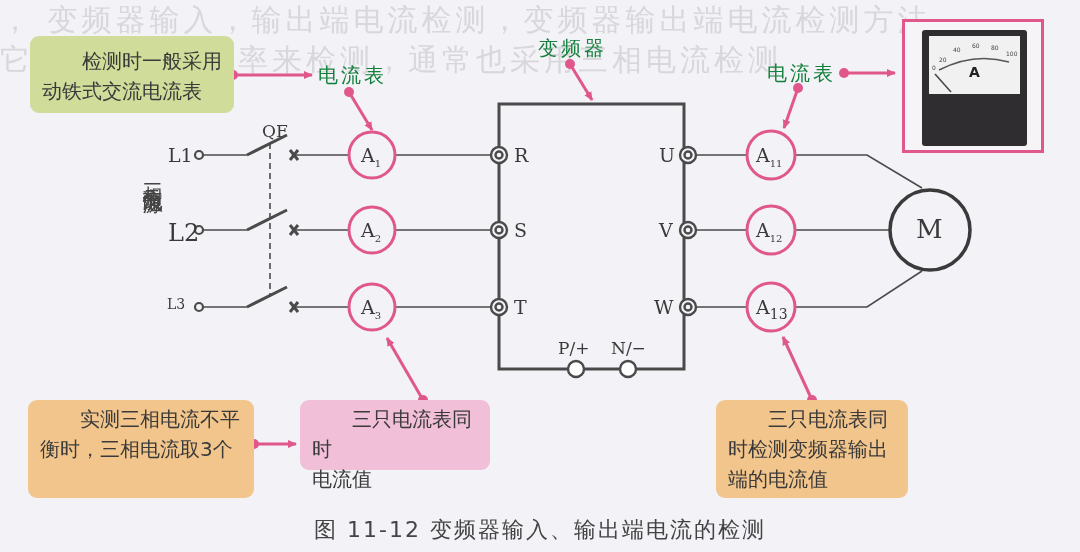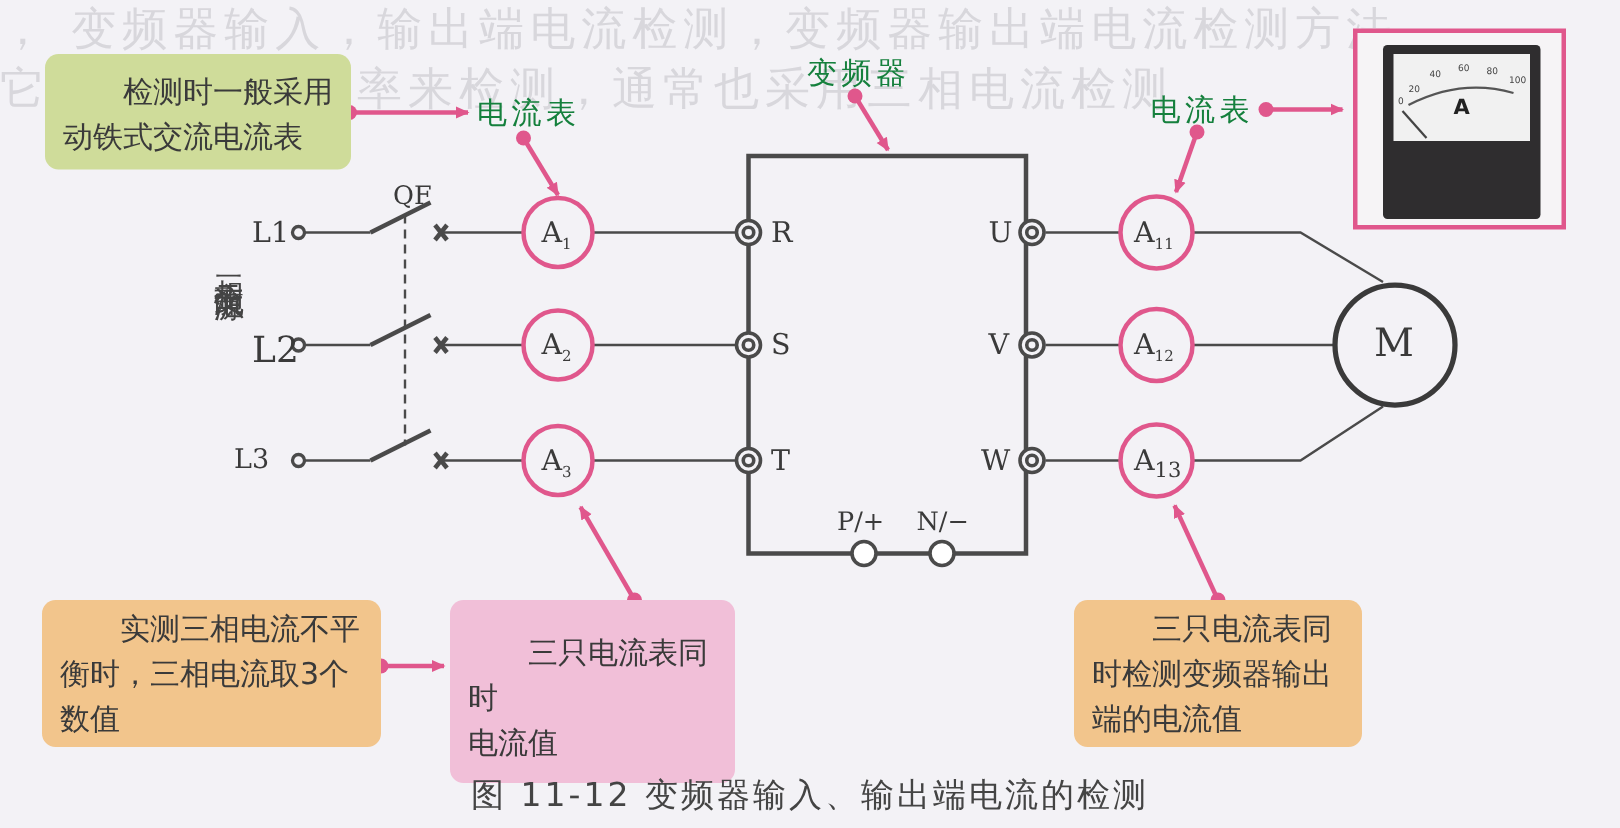--- a/index.html
+++ b/index.html
@@ -137,41 +137,40 @@
   <circle cx="930" cy="230" r="40" fill="none" stroke="#3a3a3a" stroke-width="3.5"></circle>
 </svg>
 
 <div class="callout green" style="left:30px;top:36px;width:204px;height:77px;">
   <div><span class="ind"></span><span>检测时一般采用</span></div>
   <div>动铁式交流电流表</div>
 </div>
 <div class="callout orange" style="left:28px;top:400px;width:226px;height:98px;padding-top:4px;">
   <div><span class="ind"></span><span>实测三相电流不平</span></div>
   <div>衡时，三相电流取3个</div>
-  <div>数值</div>
-</div>
-<div class="callout pink" style="left:300px;top:400px;width:190px;height:122px;padding-top:20px;">
+</div>
+<div class="callout pink" style="left:300px;top:400px;width:190px;height:70px;padding-top:4px;">
   <div><span class="ind"></span><span>三只电流表同时</span></div>
   <div>电流值</div>
 </div>
 <div class="callout orange" style="left:716px;top:400px;width:192px;height:98px;padding-top:4px;">
   <div><span class="ind"></span><span>三只电流表同</span></div>
   <div>时检测变频器输出</div>
   <div>端的电流值</div>
 </div>
 
 <div class="plabel" style="left:318px;top:62px;">电流表</div>
 <div class="plabel" style="left:538px;top:35px;">变频器</div>
 <div class="plabel" style="left:767px;top:60px;">电流表</div>
 
 <div class="vertical" style="left:140px;top:168px;">三相交流电源</div>
 <div class="txt serif" style="left:262px;top:121px;font-size:17px;">QF</div>
 <div class="txt serif" style="left:168px;top:144px;font-size:19px;">L1</div>
 <div class="txt serif" style="left:168px;top:219px;font-size:24px;">L2</div>
-<div class="txt serif" style="left:156px;top:296px;font-size:18px;">L3</div>
+<div class="txt serif" style="left:167px;top:296px;font-size:14px;">L3</div>
 
 <div class="txt serif" style="left:361px;top:144px;font-size:19px;"><span>A</span><sub style="font-size:10px;">1</sub></div>
 <div class="txt serif" style="left:361px;top:219px;font-size:19px;"><span>A</span><sub style="font-size:10px;">2</sub></div>
 <div class="txt serif" style="left:361px;top:296px;font-size:19px;"><span>A</span><sub style="font-size:10px;">3</sub></div>
 <div class="txt serif" style="left:756px;top:144px;font-size:19px;"><span>A</span><sub style="font-size:10px;">11</sub></div>
 <div class="txt serif" style="left:756px;top:219px;font-size:19px;"><span>A</span><sub style="font-size:10px;">12</sub></div>
 <div class="txt serif" style="left:756px;top:296px;font-size:19px;"><span>A</span><sub style="font-size:14px;">13</sub></div>
 
 <div class="txt serif" style="left:514px;top:144px;font-size:19px;">R</div>
 <div class="txt serif" style="left:514px;top:219px;font-size:19px;">S</div>

